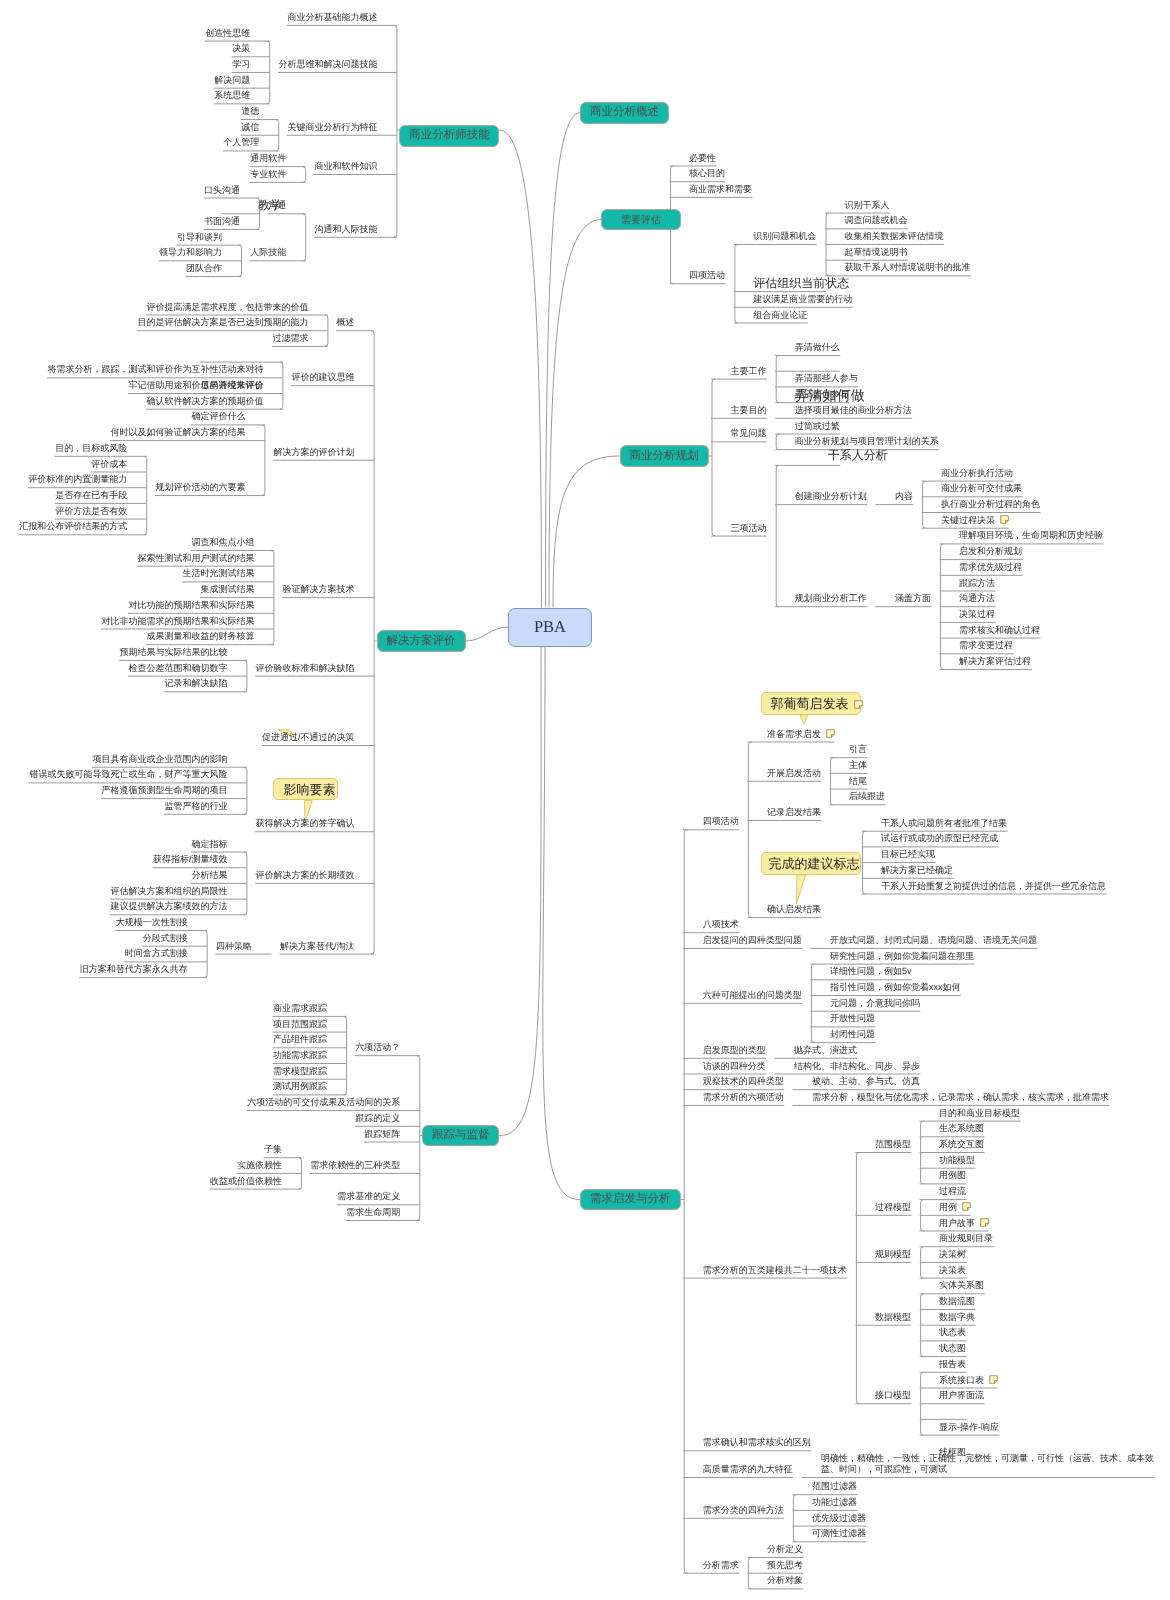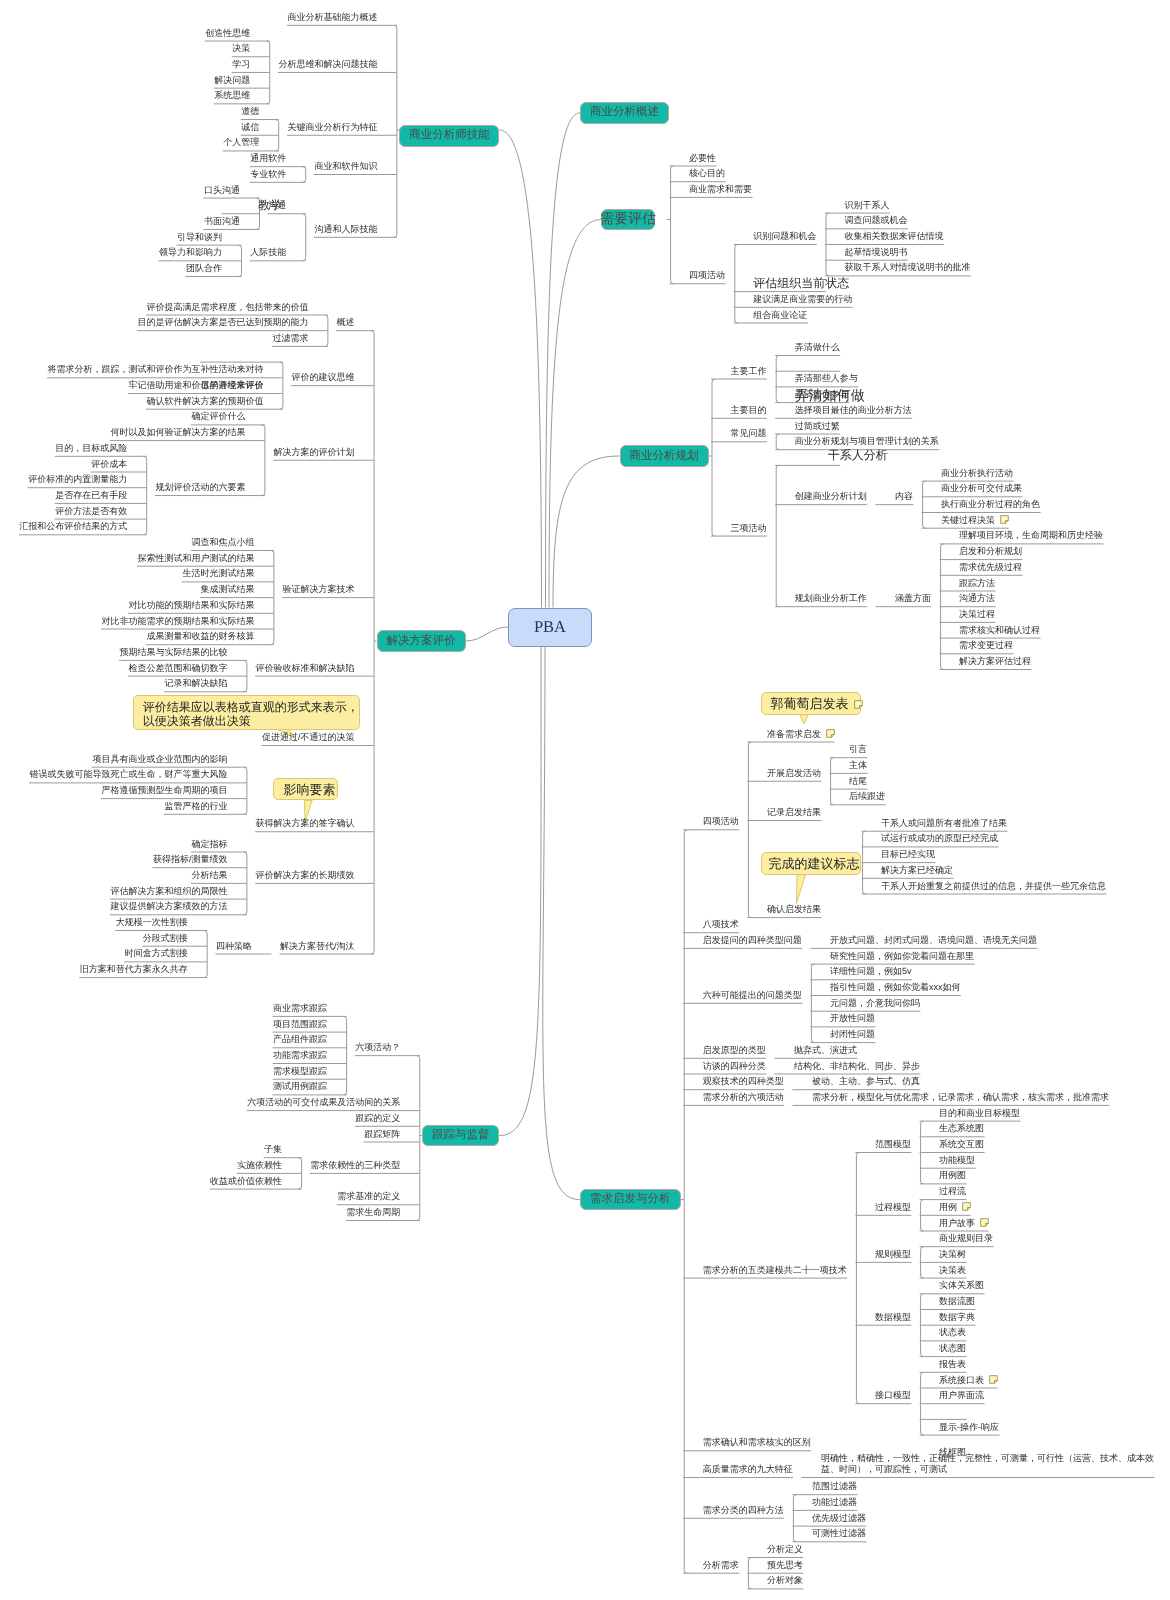--- a/index.html
+++ b/index.html
@@ -385,21 +385,21 @@
       <div class="nd" style="font-size: 9px; left: 247.3px; top: 1097.1px; line-height: 11px;"><span class="tx">六项活动的可交付成果及活动间的关系</span></div>
       <div class="nd" style="font-size: 9px; left: 355.3px; top: 1112.8px; line-height: 11px;"><span class="tx">跟踪的定义</span></div>
       <div class="nd" style="font-size: 9px; left: 364.3px; top: 1128.5px; line-height: 11px;"><span class="tx">跟踪矩阵</span></div>
       <div class="nd" style="font-size: 9px; left: 310.3px; top: 1159.9px; line-height: 11px;"><span class="tx">需求依赖性的三种类型</span></div>
       <div class="nd" style="font-size: 9px; left: 264.1px; top: 1144.2px; line-height: 11px;"><span class="tx">子集</span></div>
       <div class="nd" style="font-size: 9px; left: 237.1px; top: 1159.9px; line-height: 11px;"><span class="tx">实施依赖性</span></div>
       <div class="nd" style="font-size: 9px; left: 210.1px; top: 1175.6px; line-height: 11px;"><span class="tx">收益或价值依赖性</span></div>
       <div class="nd" style="font-size: 9px; left: 337.3px; top: 1191.3px; line-height: 11px;"><span class="tx">需求基准的定义</span></div>
       <div class="nd" style="font-size: 9px; left: 346.3px; top: 1207px; line-height: 11px;"><span class="tx">需求生命周期</span></div>
       <div class="b1" style="width: 89px; height: 21.5px; left: 580px; top: 102.05px; font-size: 11.5px;"><span>商业分析概述</span></div>
-      <div class="b1" style="width: 54px; height: 21.5px; left: 601.1px; top: 208.75px; font-size: 14px;"><span>需要评估</span></div>
+      <div class="b1" style="width: 80px; height: 21.5px; left: 601.1px; top: 208.75px; font-size: 10px;"><span>需要评估</span></div>
       <div class="nd" style="font-size: 9px; left: 689.1px; top: 152.5px; line-height: 11px;"><span class="tx">必要性</span></div>
       <div class="nd" style="font-size: 9px; left: 689.1px; top: 168.2px; line-height: 11px;"><span class="tx">核心目的</span></div>
       <div class="nd" style="font-size: 9px; left: 689.1px; top: 183.9px; line-height: 11px;"><span class="tx">商业需求和需要</span></div>
       <div class="nd" style="font-size: 9px; left: 689.1px; top: 270.25px; line-height: 11px;"><span class="tx">四项活动</span></div>
       <div class="nd" style="font-size: 9px; left: 753.3px; top: 231px; line-height: 11px;"><span class="tx">识别问题和机会</span></div>
       <div class="nd" style="font-size: 9px; left: 844.5px; top: 199.6px; line-height: 11px;"><span class="tx">识别干系人</span></div>
       <div class="nd" style="font-size: 9px; left: 844.5px; top: 215.3px; line-height: 11px;"><span class="tx">调查问题或机会</span></div>
       <div class="nd" style="font-size: 9px; left: 844.5px; top: 231px; line-height: 11px;"><span class="tx">收集相关数据来评估情境</span></div>
       <div class="nd" style="font-size: 9px; left: 844.5px; top: 246.7px; line-height: 11px;"><span class="tx">起草情境说明书</span></div>
       <div class="nd" style="font-size: 9px; left: 844.5px; top: 262.4px; line-height: 11px;"><span class="tx">获取干系人对情境说明书的批准</span></div>
@@ -519,22 +519,20 @@
       <div class="nd" style="font-size: 9px; left: 811.9px; top: 1481.2px; line-height: 11px;"><span class="tx">范围过滤器</span></div>
       <div class="nd" style="font-size: 9px; left: 811.9px; top: 1496.9px; line-height: 11px;"><span class="tx">功能过滤器</span></div>
       <div class="nd" style="font-size: 9px; left: 811.9px; top: 1512.6px; line-height: 11px;"><span class="tx">优先级过滤器</span></div>
       <div class="nd" style="font-size: 9px; left: 811.9px; top: 1528.3px; line-height: 11px;"><span class="tx">可测性过滤器</span></div>
       <div class="nd" style="font-size: 9px; left: 702.7px; top: 1559.7px; line-height: 11px;"><span class="tx">分析需求</span></div>
       <div class="nd" style="font-size: 9px; left: 766.9px; top: 1544px; line-height: 11px;"><span class="tx">分析定义</span></div>
       <div class="nd" style="font-size: 9px; left: 766.9px; top: 1559.7px; line-height: 11px;"><span class="tx">预先思考</span></div>
       <div class="nd" style="font-size: 9px; left: 766.9px; top: 1575.4px; line-height: 11px;"><span class="tx">分析对象</span></div>
     </div>
   <div id="overlay">
-      <div class="callout" style="left: 132.7px; top: 695.1px; width: 227.7px; height: 35.1px; font-size: 12px; line-height: 14px; padding: 4px 9px;"><span>评价结果应以表格或直观的形式来表示，
-以便决策者做出决策</span></div>
       <div class="callout" style="left: 272.5px; top: 777.7px; width: 65.4px; height: 22.8px; font-size: 13px; line-height: 16px; padding: 3px 10px;"><span>影响要素</span></div>
       <div class="callout" style="left: 760.6px; top: 692.2px; width: 100.9px; height: 22.6px; font-size: 13px; line-height: 16px; padding: 2.5px 9px;"><span>郭葡萄启发表</span><svg class="nicon" viewBox="0 0 9 9">
           <path d="M0.7 0.7 H8.3 V5.5 L5.5 8.3 H0.7 Z" fill="#fdf6c8" stroke="#9b8b33" stroke-width="0.85" stroke-linejoin="miter"></path>
           <path d="M8.3 5.5 L5.5 5.5 V8.3" fill="none" stroke="#9b8b33" stroke-width="0.85"></path>
         </svg></div>
       <div class="callout" style="left: 760.5px; top: 851.7px; width: 100.4px; height: 23px; font-size: 13px; line-height: 16px; padding: 3px 7px;"><span>完成的建议标志</span></div>
     </div>
 </div>
 
 </body></html>

